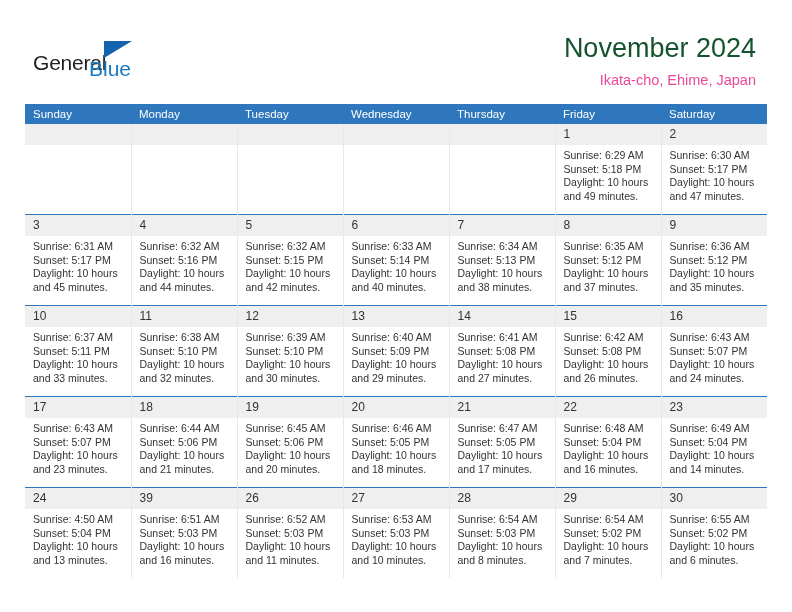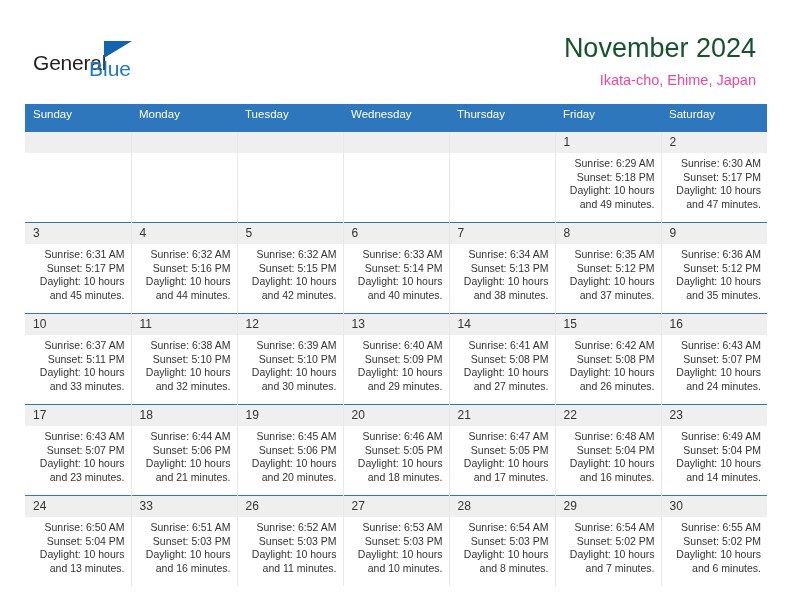--- a/index.html
+++ b/index.html
@@ -92,21 +92,21 @@
     width: 742px;
     border-collapse: collapse;
     table-layout: fixed;
   }
   .calendar th {
     background: #2f77bc;
     color: #ffffff;
     font-size: 11.5px;
     font-weight: normal;
     text-align: left;
-    padding: 4px 0 12px 8px;
+    padding: 4px 0 4px 8px;
     height: 12px;
     border: none;
   }
   .calendar td {
     vertical-align: top;
     padding: 0;
     border-left: 1px solid #e8e8e8;
     border-top: 1px solid #2f77bc;
     height: 90px;
     background: #ffffff;
@@ -126,21 +126,20 @@
     line-height: 15px;
   }
   .daynum.empty {
     color: transparent;
   }
   .details {
     padding: 4px 6px 0 8px;
     font-size: 10.5px;
     line-height: 13.6px;
     color: #333333;
-    text-align: right;
   }
   .details div {
     white-space: nowrap;
   }
 </style>
 </head>
 <body>
 
 <div class="page">
 
@@ -396,28 +395,28 @@
               <div>Sunset: 5:04 PM</div>
               <div>Daylight: 10 hours</div>
               <div>and 14 minutes.</div>
             </div>
           </td>
         </tr>
         <tr>
           <td>
             <div class="daynum">24</div>
             <div class="details">
-              <div>Sunrise: 6:50 AM</div>
+              <div>Sunrise: 4:50 AM</div>
               <div>Sunset: 5:04 PM</div>
               <div>Daylight: 10 hours</div>
               <div>and 13 minutes.</div>
             </div>
           </td>
           <td>
-            <div class="daynum">33</div>
+            <div class="daynum">39</div>
             <div class="details">
               <div>Sunrise: 6:51 AM</div>
               <div>Sunset: 5:03 PM</div>
               <div>Daylight: 10 hours</div>
               <div>and 16 minutes.</div>
             </div>
           </td>
           <td>
             <div class="daynum">26</div>
             <div class="details">

